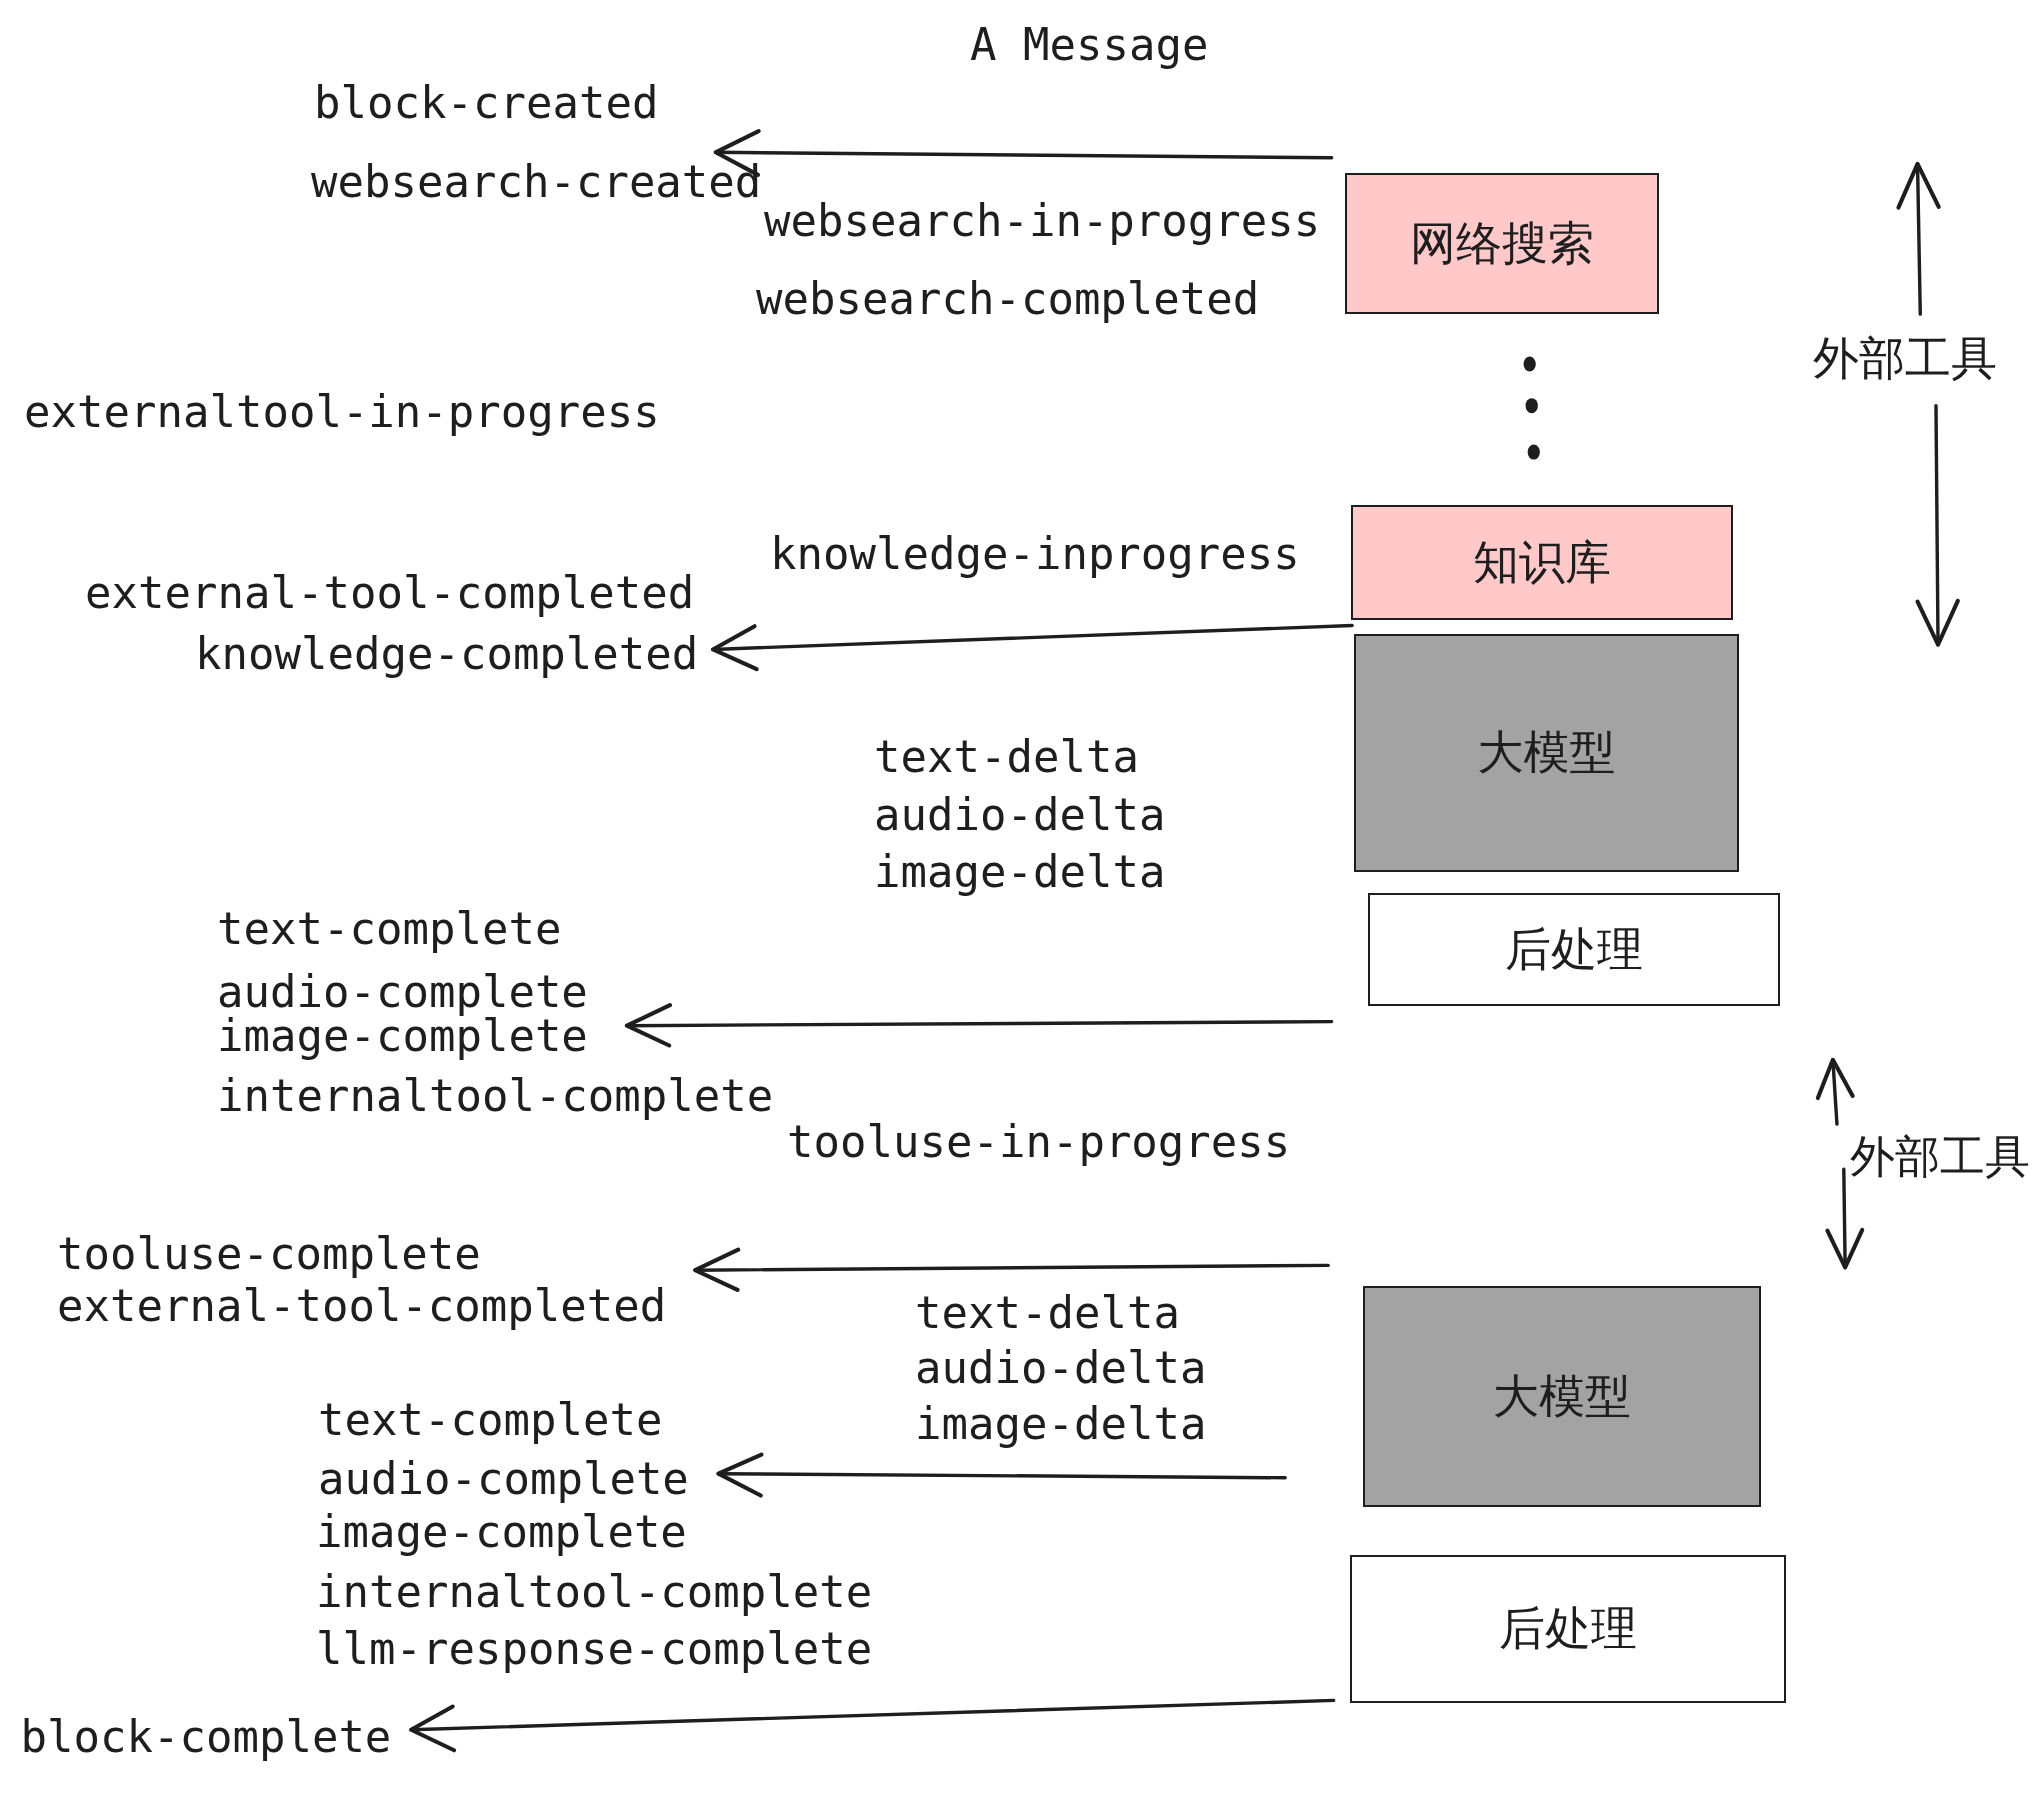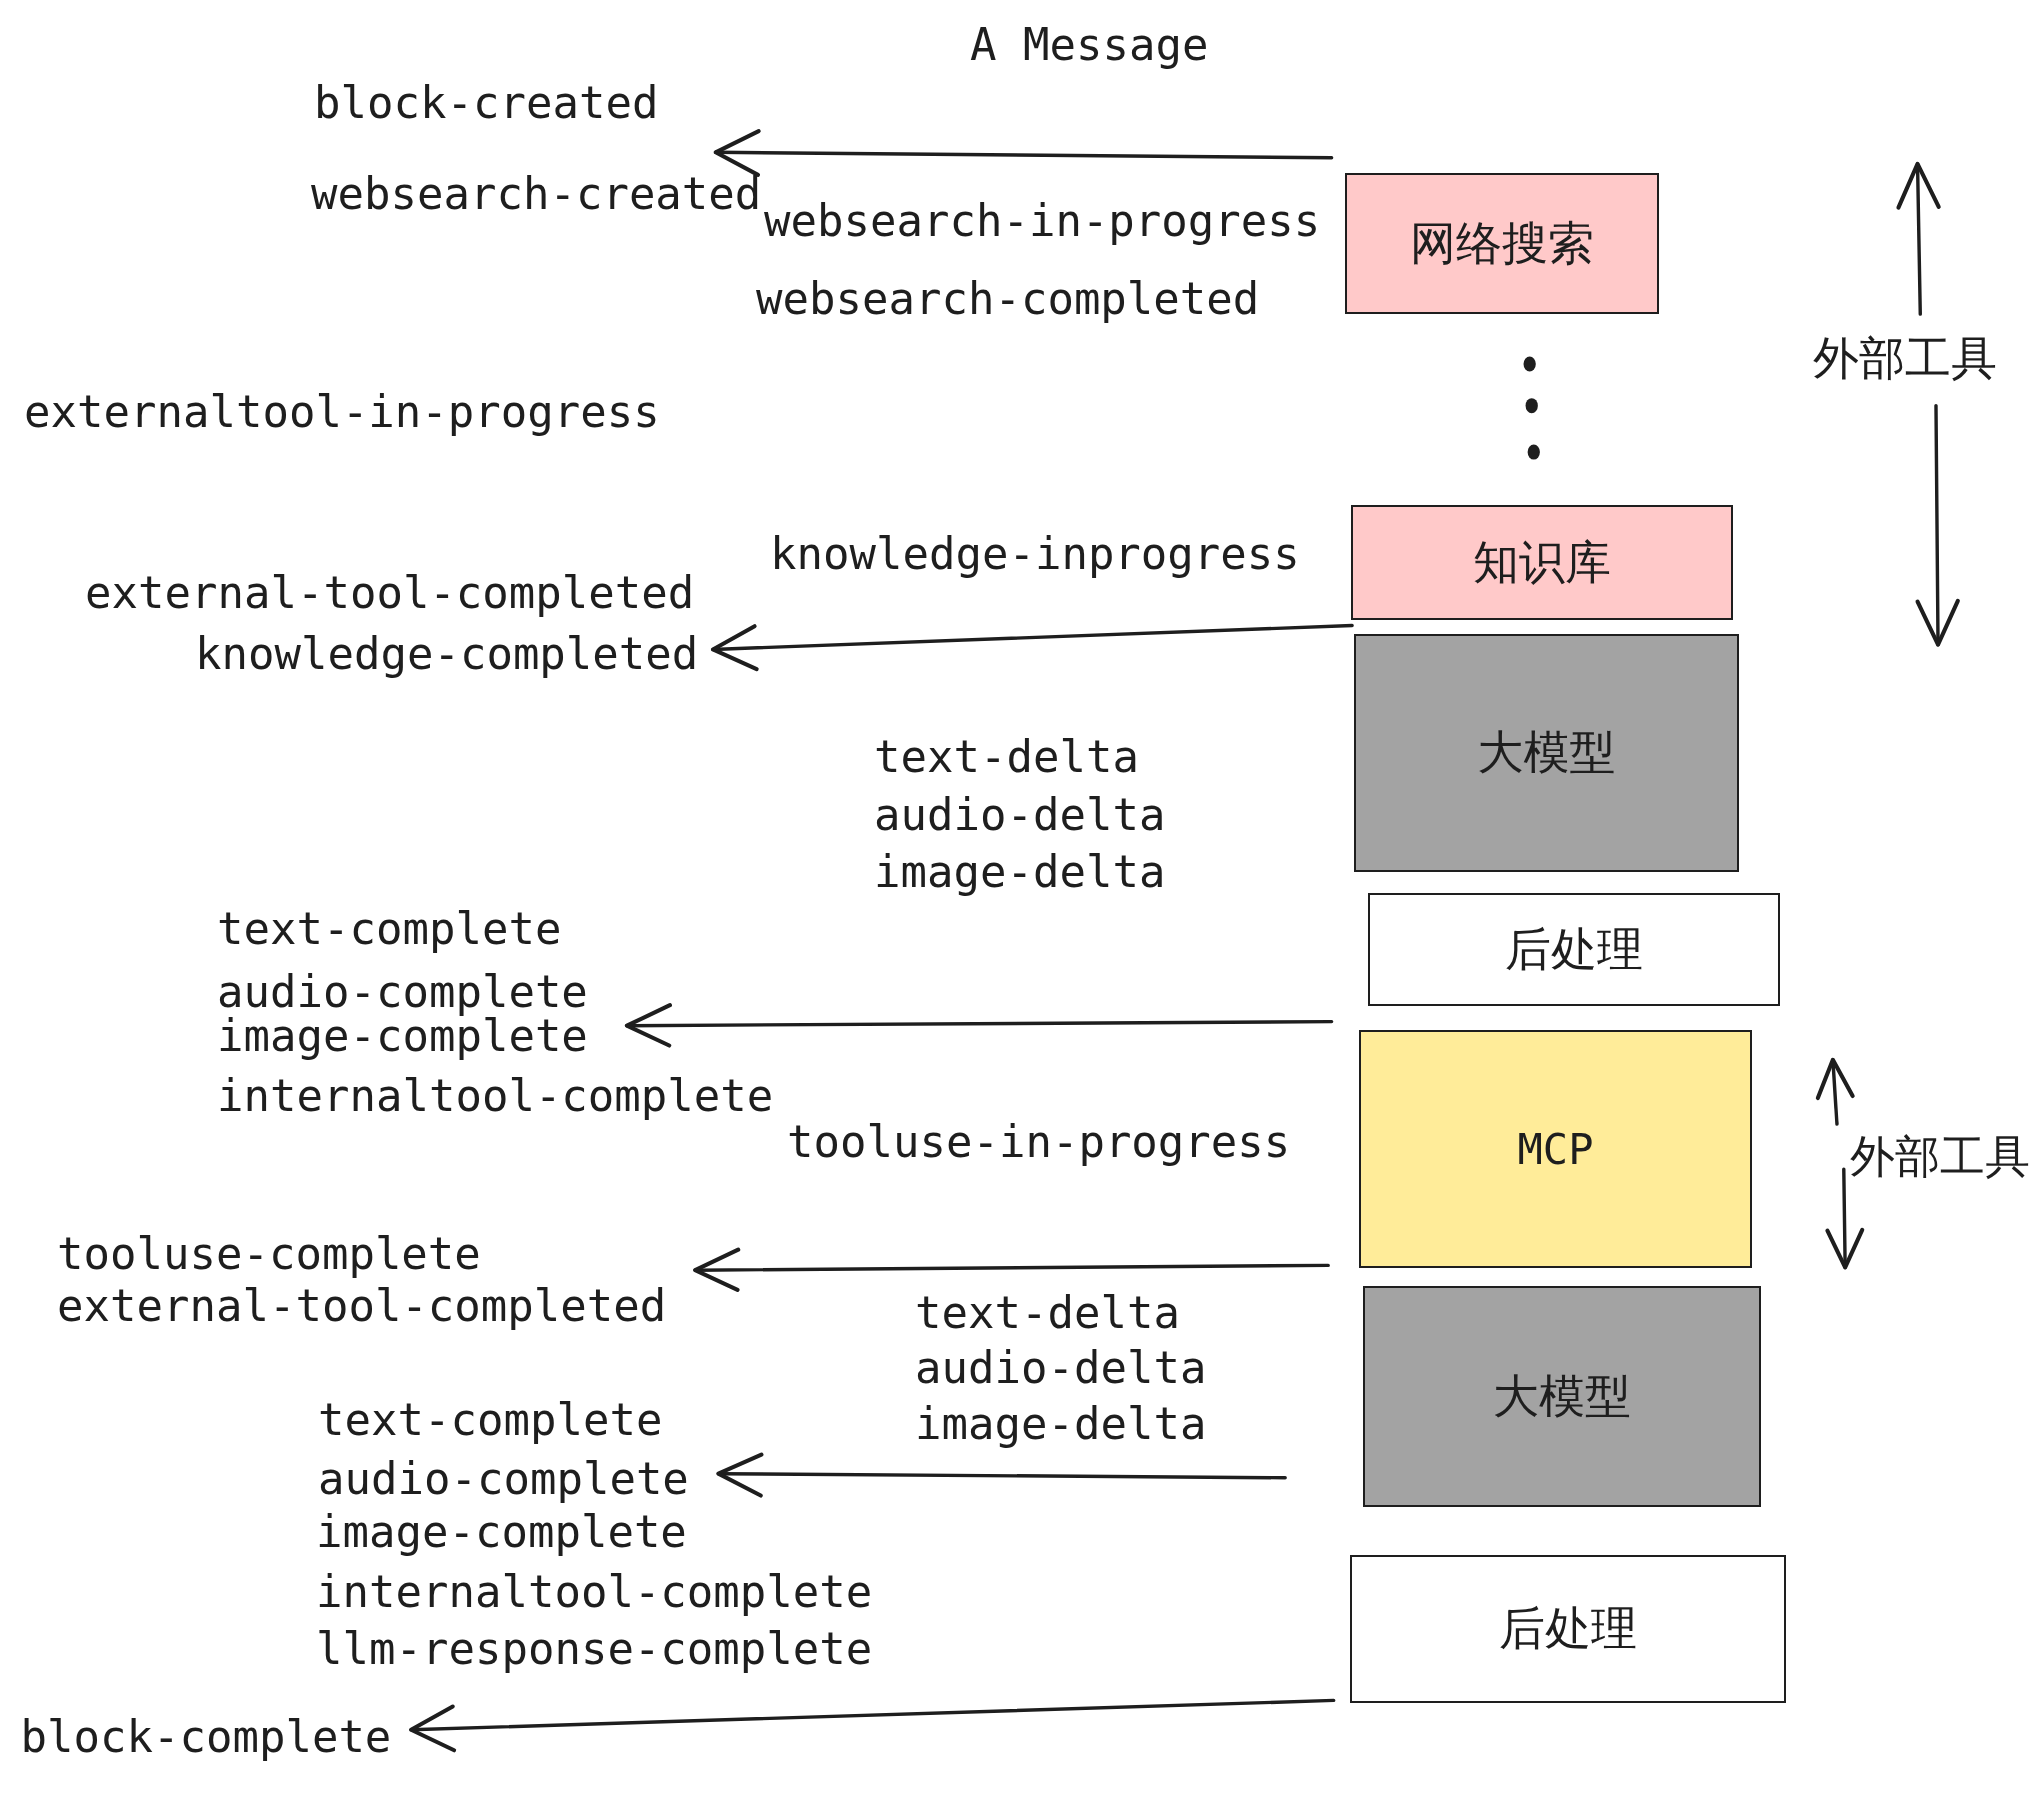--- a/index.html
+++ b/index.html
@@ -53,21 +53,21 @@
   }
 </style>
 </head>
 <body>
 
 <div class="canvas">
 
   <div class="title" style="left:970px;top:19px;">A Message</div>
 
   <div class="evt" style="left:314px;top:80px;">block-created</div>
-  <div class="evt" style="left:311px;top:159px;margin-top:12px;">websearch-created</div>
+  <div class="evt" style="left:311px;top:159px;">websearch-created</div>
   <div class="evt" style="left:753px;top:198px;margin-left:11px;">websearch-in-progress</div>
   <div class="evt" style="left:756px;top:276px;">websearch-completed</div>
   <div class="evt" style="left:24px;top:389px;">externaltool-in-progress</div>
   <div class="evt" style="left:770px;top:531px;">knowledge-inprogress</div>
   <div class="evt" style="left:85px;top:570px;">external-tool-completed</div>
   <div class="evt" style="left:195px;top:631px;">knowledge-completed</div>
   <div class="evt" style="left:874px;top:734px;">text-delta</div>
   <div class="evt" style="left:874px;top:792px;">audio-delta</div>
   <div class="evt" style="left:874px;top:849px;">image-delta</div>
   <div class="evt" style="left:217px;top:906px;">text-complete</div>
@@ -91,23 +91,20 @@
     <span>网络搜索</span>
   </div>
   <div class="box fill-pink" style="left:1351px;top:505px;width:382px;height:115px;">
     <span>知识库</span>
   </div>
   <div class="box fill-green" style="left:1354px;top:634px;width:385px;height:238px;">
     <span>大模型</span>
   </div>
   <div class="box fill-white" style="left:1368px;top:893px;width:412px;height:113px;">
     <span>后处理</span>
-  </div>
-  <div class="box fill-yellow mono" style="left:1359px;top:1030px;width:393px;height:238px;">
-    <span>MCP</span>
   </div>
   <div class="box fill-green" style="left:1363px;top:1286px;width:398px;height:221px;">
     <span>大模型</span>
   </div>
   <div class="box fill-white" style="left:1350px;top:1555px;width:436px;height:148px;">
     <span>后处理</span>
   </div>
 
   <div class="side" style="left:1813px;top:328px;font-size:46px;">外部工具</div>
   <div class="side" style="left:1850px;top:1127px;">外部工具</div>

